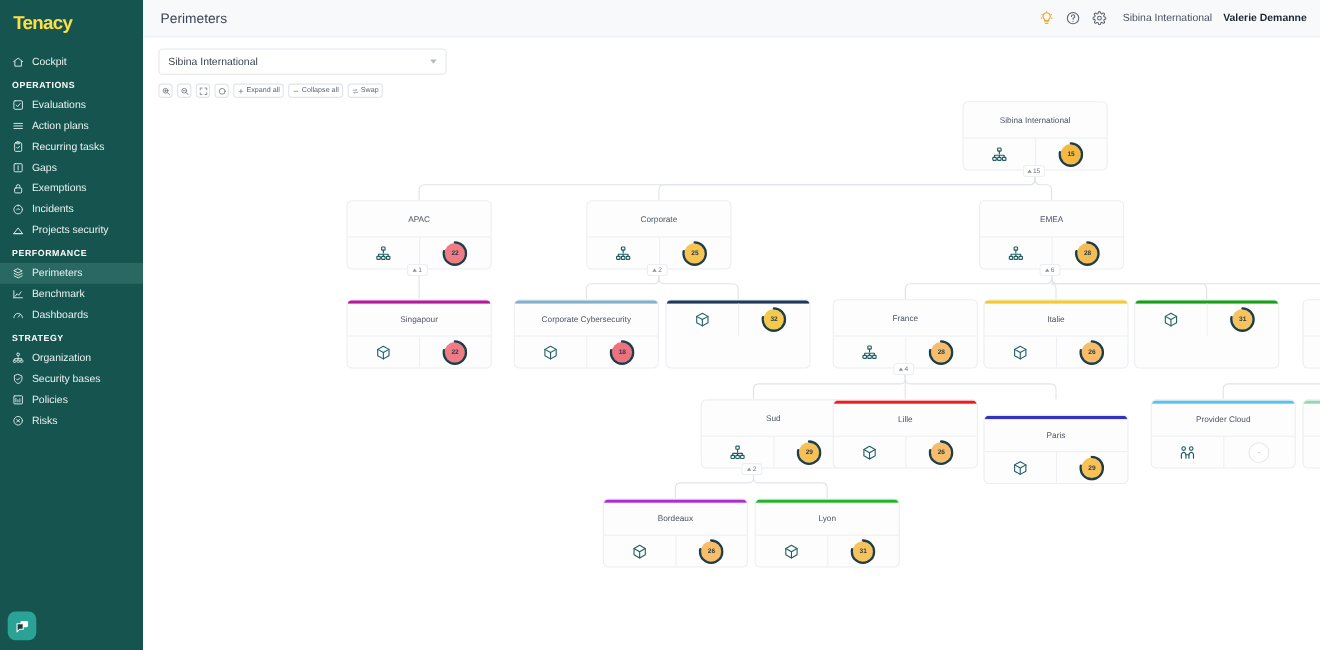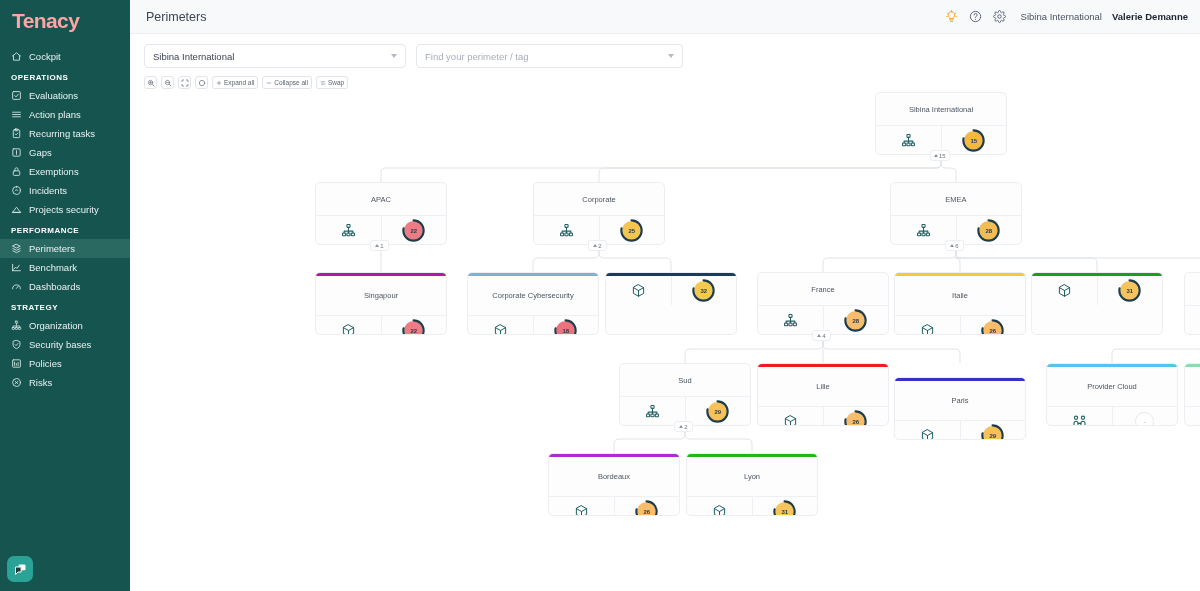--- a/index.html
+++ b/index.html
@@ -19,22 +19,22 @@
     flex: 0 0 130px;
     position: relative;
     overflow: hidden;
   }
   .brand {
     height: 42px;
     display: flex; align-items: center;
     padding-left: 12px;
   }
   .brand-text {
-    font-size: 21px; font-weight: bold; letter-spacing: -0.6px;
-    color: #fca5a5;
+    font-size: 17px; font-weight: bold; letter-spacing: -0.6px;
+    color: #fde047;
   }
   .nav-item {
     display: flex; align-items: center; gap: 7px;
     height: 19px; padding-left: 11px;
     font-size: 9.5px; color: #e9f2f1;
     cursor: pointer;
   }
   .nav-item.active { background: #2a6862; }
   .nav-item .ico { width: 11px; height: 11px; display: flex; align-items: center; justify-content: center; flex: 0 0 11px;}
   .nav-item .ico svg { width: 11px; height: 11px; display: block; }
@@ -100,21 +100,21 @@
     position: absolute;
     width: 132px; height: 63px;
     background: #fdfdfd;
     border: 1px solid #eceef1;
     border-radius: 5px;
     overflow: hidden;
     cursor: pointer;
   }
   .node .bar { height: 3px; width: 100%; }
   .node .title {
-    height: 40px; display: flex; align-items: center; justify-content: center;
+    height: 30px; display: flex; align-items: center; justify-content: center;
     font-size: 7.5px; color: #4c5563; text-align: center;
     border-bottom: 1px solid #eef0f3;
   }
   .node.nobar .title { height: 33px; }
   .node .body { display: flex; height: 29px; }
   .node .cell {
     flex: 1; display: flex; align-items: center; justify-content: center;
   }
   .node .cell.left { border-right: 1px solid #eef0f3; }
   .node .cell svg { display: block; }
@@ -335,24 +335,20 @@
           </svg>
         </div>
         <div class="tb-org">Sibina International</div>
         <div class="tb-user">Valerie Demanne</div>
       </div>
     </div>
 
     <div class="filters">
       <div class="select-box w1">
         <span>Sibina International</span>
-        <span class="caret"></span>
-      </div>
-      <div class="select-box w2">
-        <span>Find your perimeter / tag</span>
         <span class="caret"></span>
       </div>
     </div>
 
     <div class="toolbar" id="toolbar-root">
         <div class="tbtn sq">
           <span>
             <svg width="8" height="8" viewBox="0 0 24 24" fill="none" stroke="#6c7480" stroke-width="2.2" stroke-linecap="round" stroke-linejoin="round">
               <circle cx="10.5" cy="10.5" r="6.5"></circle>
               <path d="M15.5 15.5L21 21"></path>
@@ -637,21 +633,21 @@
       </div>
               </div>
             </div>
           </div>
           <div class="node nobar" style="left: 1054px; top: 272px;">
             <div class="title">Standard</div>
             <div class="body">
       <div class="cell left"></div>
       </div>
           </div>
-          <div class="node nobar" style="left: 489px; top: 363px;">
+          <div class="node nobar" style="left: 507px; top: 363px;">
             <div class="title">Sud</div>
             <div class="body">
       <div class="cell left">
                 <svg width="15" height="15" viewBox="0 0 24 24" fill="none" stroke="#1f5f63" stroke-width="1.7" stroke-linecap="round" stroke-linejoin="round">
                   <rect x="9.5" y="2.5" width="5" height="4.5" rx="1"></rect>
                   <rect x="2.5" y="16" width="5" height="4.5" rx="1"></rect>
                   <rect x="9.5" y="16" width="5" height="4.5" rx="1"></rect>
                   <rect x="16.5" y="16" width="5" height="4.5" rx="1"></rect>
                   <path d="M12 7v4M5 16v-3h14v3M12 13v3"></path>
                 </svg>

